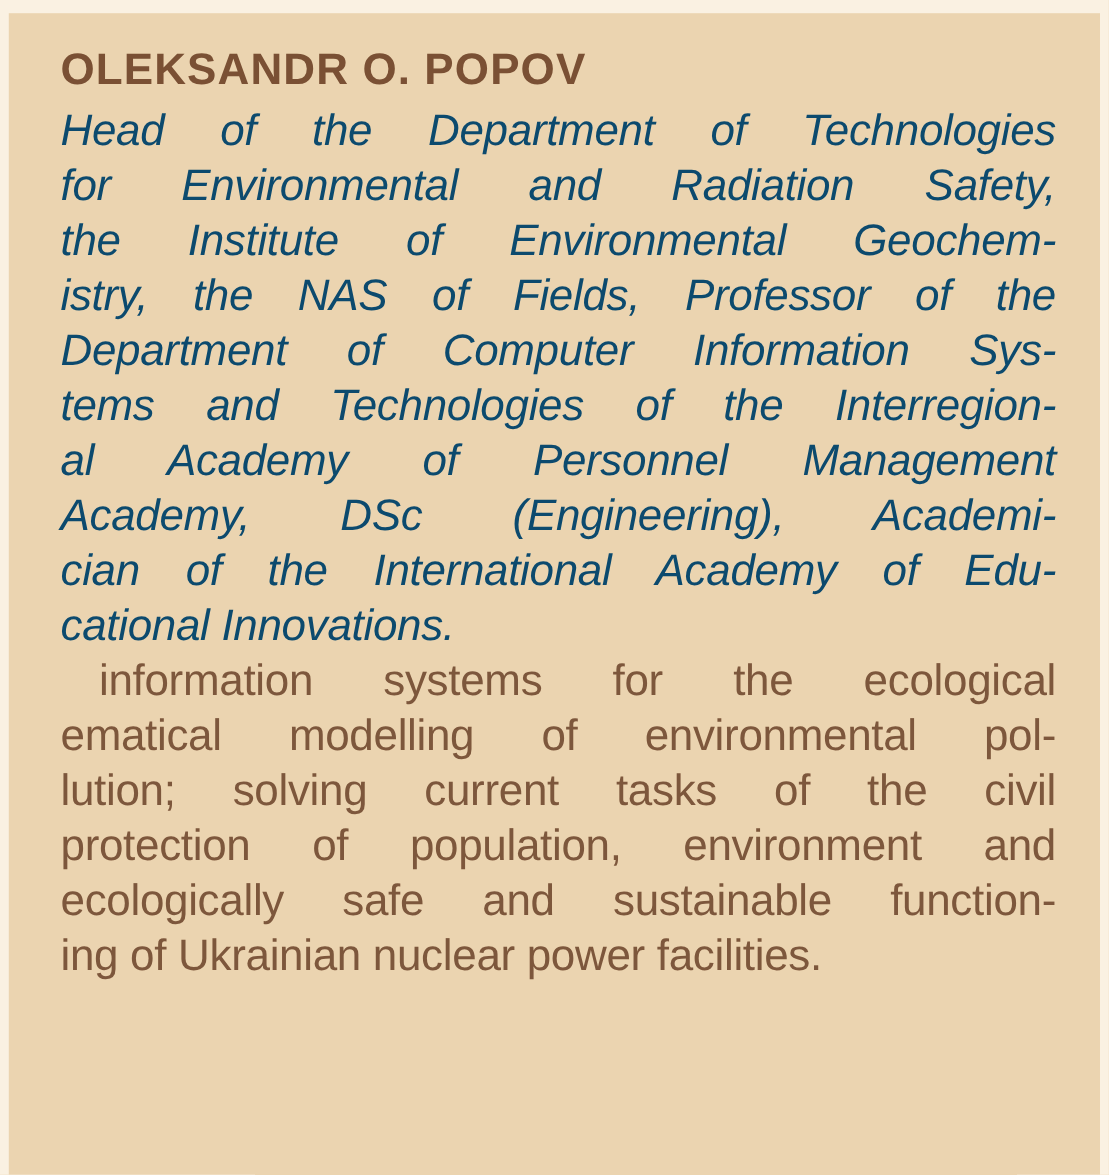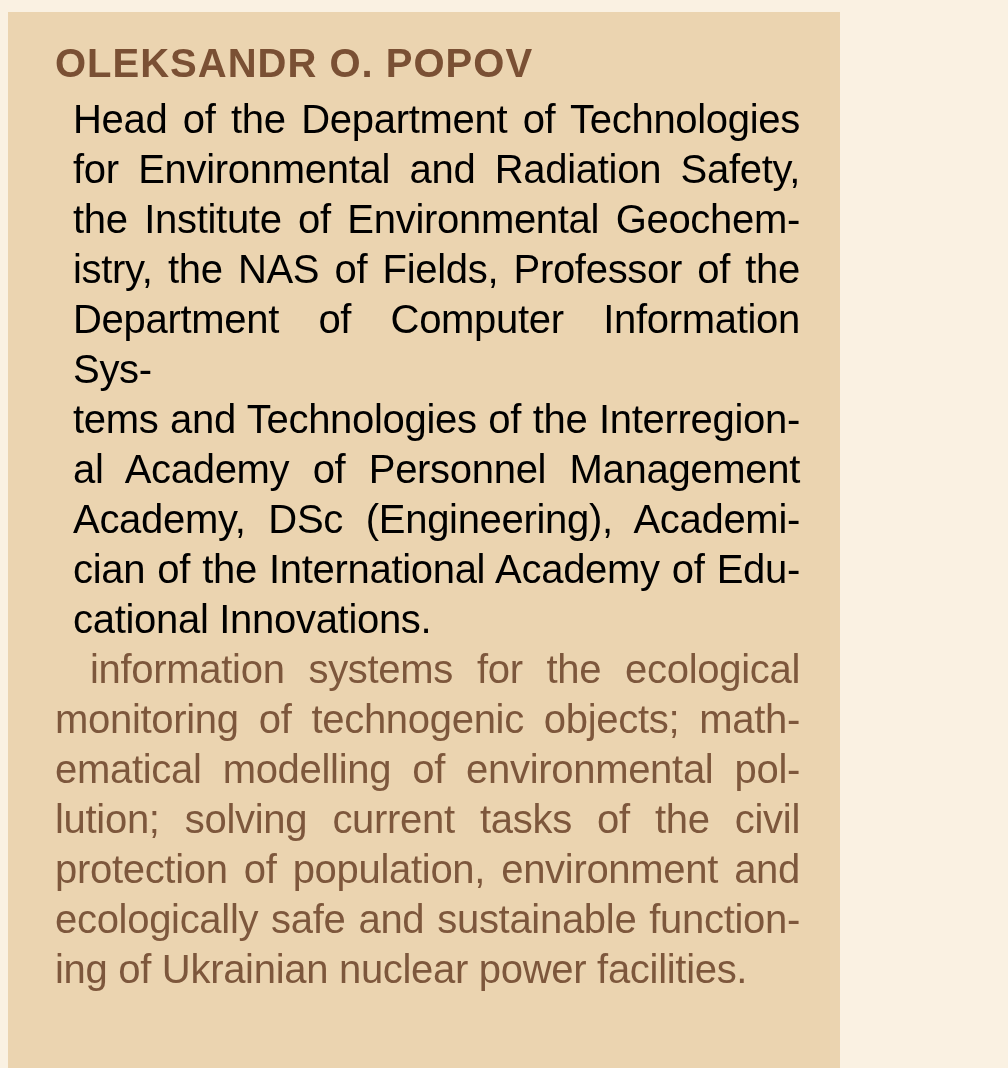--- a/index.html
+++ b/index.html
@@ -11,21 +11,21 @@
     height: 1068px;
     background: #faf1e2;
     position: relative;
     overflow: hidden;
     font-family: "Liberation Sans", sans-serif;
   }
   .panel {
     position: absolute;
     left: 8px;
     top: 12px;
-    width: 832px;
+    width: 992px;
     height: 1056px;
     background: #ebd4b0;
   }
   .content {
     padding: 26px 40px 0 47px;
   }
   .name {
     font-size: 40px;
     line-height: 50px;
     font-weight: bold;
@@ -40,23 +40,23 @@
     line-height: 50px;
   }
   .para .line {
     text-align: justify;
     text-align-last: justify;
   }
   .para .line:last-child {
     text-align-last: left;
   }
   .position {
-    color: #000000;
+    font-style: italic;
+    color: #0c4a6e;
     letter-spacing: -0.3px;
-    margin-left: 18px;
   }
   .research {
     color: #7d573c;
     letter-spacing: -0.3px;
   }
   .research .line:first-child {
     text-indent: 35px;
   }
 </style>
 </head>
@@ -72,21 +72,20 @@
         <div class="line">istry, the NAS of Fields, Professor of the</div>
         <div class="line">Department of Computer Information Sys-</div>
         <div class="line">tems and Technologies of the Interregion-</div>
         <div class="line">al Academy of Personnel Management</div>
         <div class="line">Academy, DSc (Engineering), Academi-</div>
         <div class="line">cian of the International Academy of Edu-</div>
         <div class="line">cational Innovations.</div>
       </div>
     <div class="para research">
         <div class="line">information systems for the ecological</div>
-        <div class="line">monitoring of technogenic objects; math-</div>
         <div class="line">ematical modelling of environmental pol-</div>
         <div class="line">lution; solving current tasks of the civil</div>
         <div class="line">protection of population, environment and</div>
         <div class="line">ecologically safe and sustainable function-</div>
         <div class="line">ing of Ukrainian nuclear power facilities.</div>
       </div>
   </div>
 </div>
 
 </body></html>

